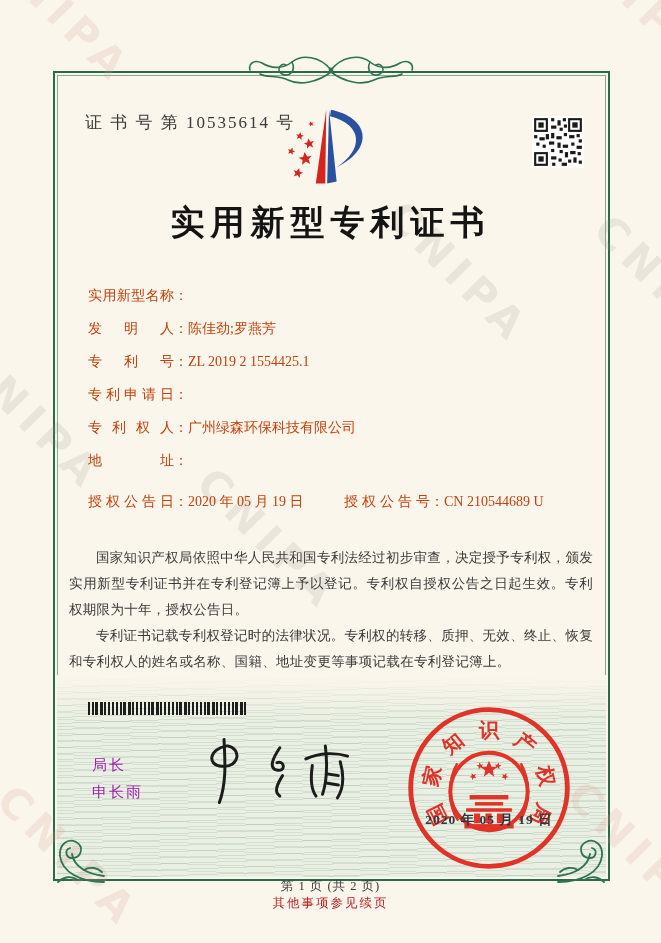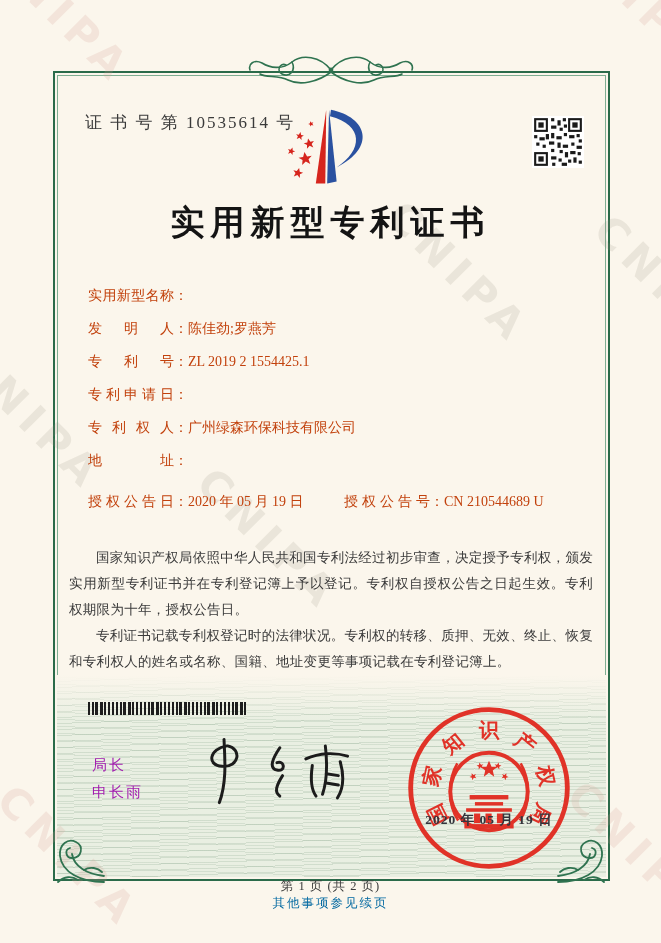--- a/index.html
+++ b/index.html
@@ -90,21 +90,21 @@
   .seal-date{
     position:absolute; left:409px; top:811px; width:160px; z-index:3;
     text-align:center; font-size:13.5px; color:#33343c; letter-spacing:1px; font-weight:bold;
   }
   .page-no{
     position:absolute; left:0; width:661px; top:854px; z-index:3;
     text-align:center; font-size:12.5px; color:#3a3a3a; letter-spacing:1px;margin-top:24px;
   }
   .cont-note{
     position:absolute; left:0; width:661px; top:895px; z-index:2;
-    text-align:center; font-size:12.5px; color:#0369a1; letter-spacing:2px;
+    text-align:center; font-size:12.5px; color:#b91c1c; letter-spacing:2px;
   }
 </style>
 </head>
 <body>
 
 <div class="page">
 
   <div class="wm pink" style="left:-30px; top:-12px;">CNIPA</div>
   <div class="wm pink" style="left:545px; top:-28px;">CNIPA</div>
   <div class="wm gray" style="left:-58px; top:395px;">CNIPA</div>

